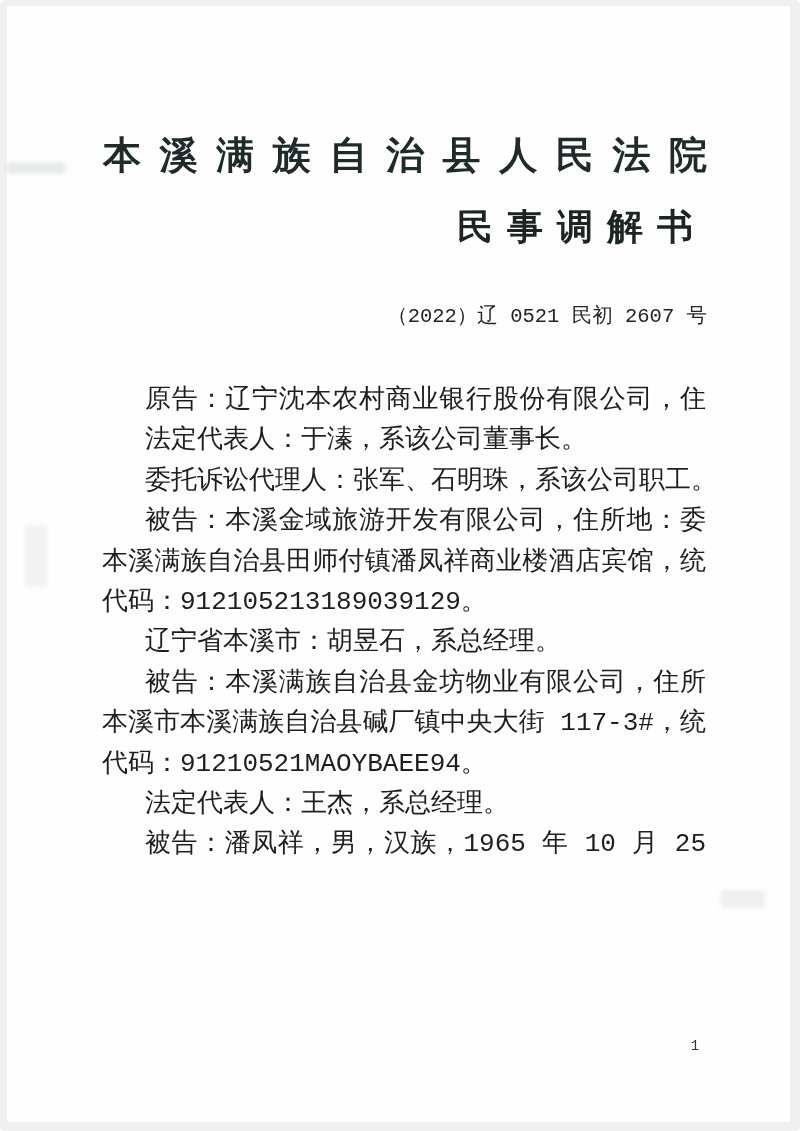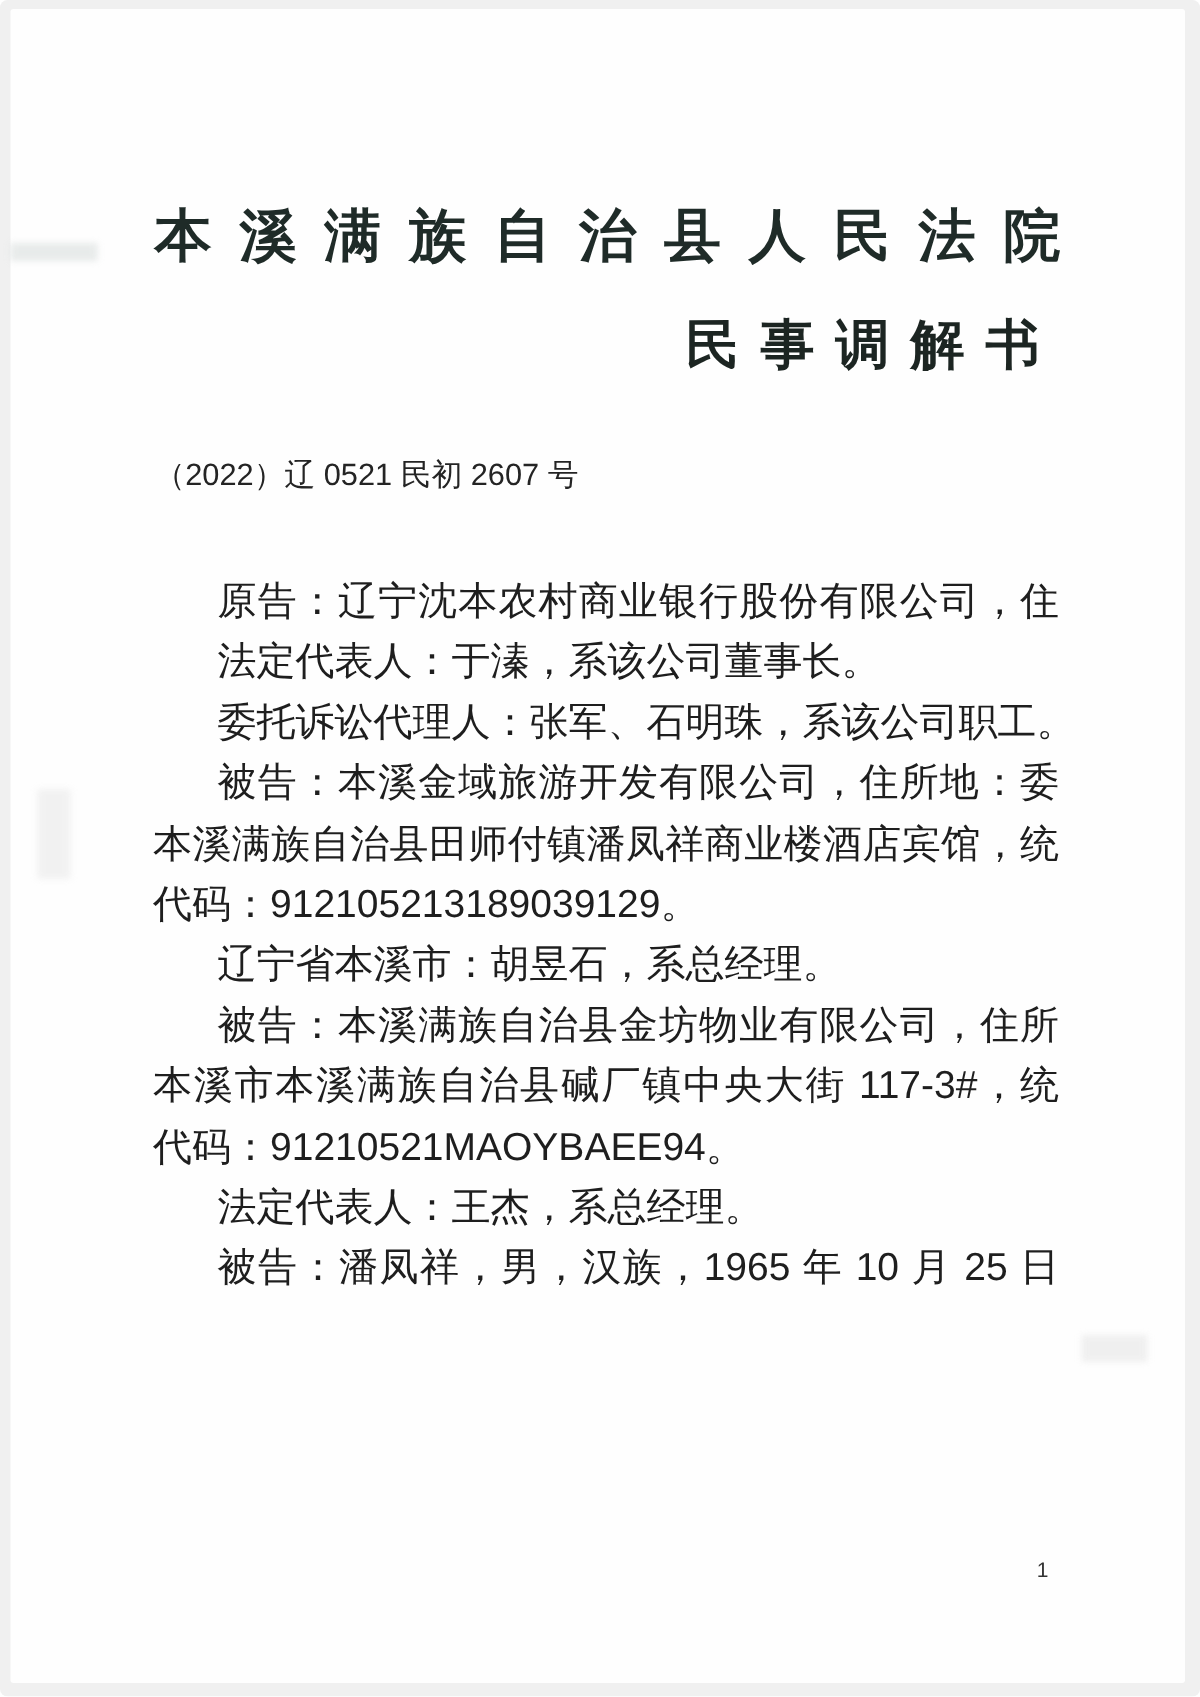--- a/index.html
+++ b/index.html
@@ -3,21 +3,21 @@
 <meta charset="utf-8">
 <style>
   html, body { margin: 0; padding: 0; background: #ffffff; }
   .scan {
     position: relative;
     width: 800px;
     height: 1131px;
     background: #f0f0f0;            
     border-radius: 5px;
     overflow: hidden;
-    font-family: Liberation Sans, sans-serif;
+    font-family: Liberation Mono, monospace;
   }
   .page {
     position: absolute;
     left: 7px; top: 6px; right: 10px; bottom: 9px;
     background: #fefefe;
     border-radius: 2px;
   }
   
   .smudge { position: absolute; filter: blur(2px); pointer-events: none; }
   .smudge-a { left: 0px;  top: 156px; width: 58px;  height: 12px; background: #e2e6e5; opacity: .8; }
@@ -45,20 +45,21 @@
     text-align: right;
     letter-spacing: 14px;
     padding-left: 14px;
     box-sizing: border-box;
   }
   .case-number {
     position: absolute;
     left: 103px; top: 303px; width: 604px;
     font-size: 20.5px;
     color: #242424;
+    text-align: right;
     line-height: 28px;
   }
   .body-text {
     position: absolute;
     left: 102px; top: 380px; width: 604px;
     font-size: 26px;
     color: #1e1e1e;
   }
   .ln { line-height: 40.4px; height: 40.4px; white-space: nowrap; }
   .ln.fill { text-align: justify; text-align-last: justify; white-space: normal; overflow: hidden; }

